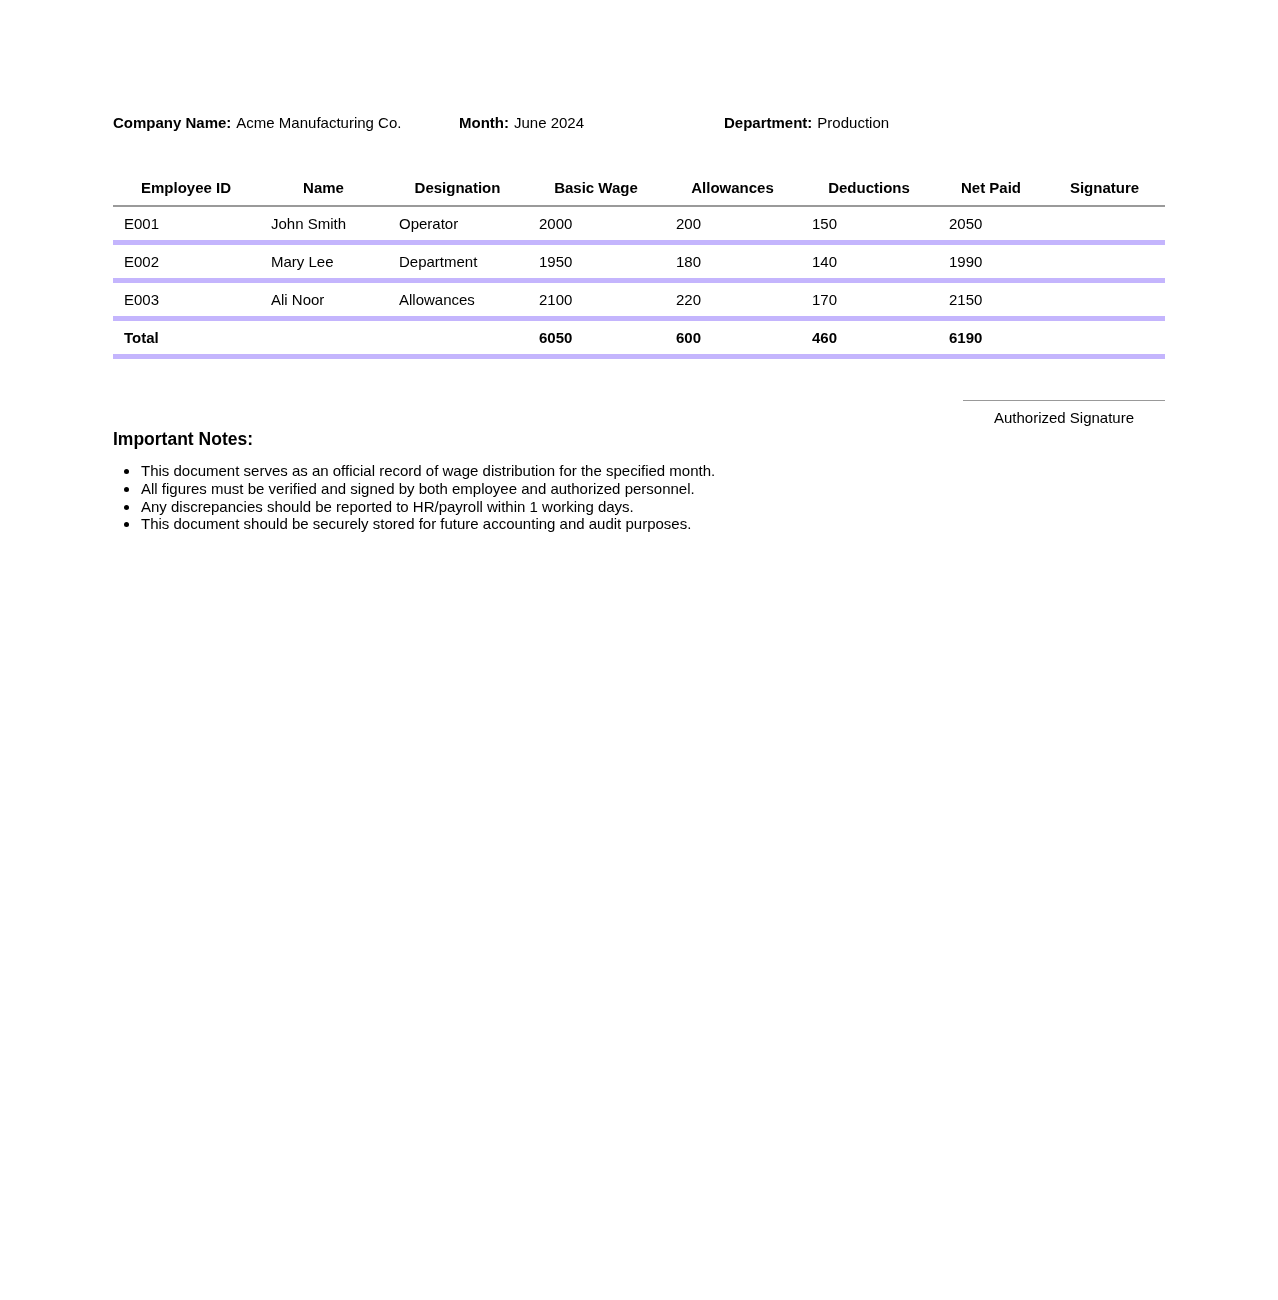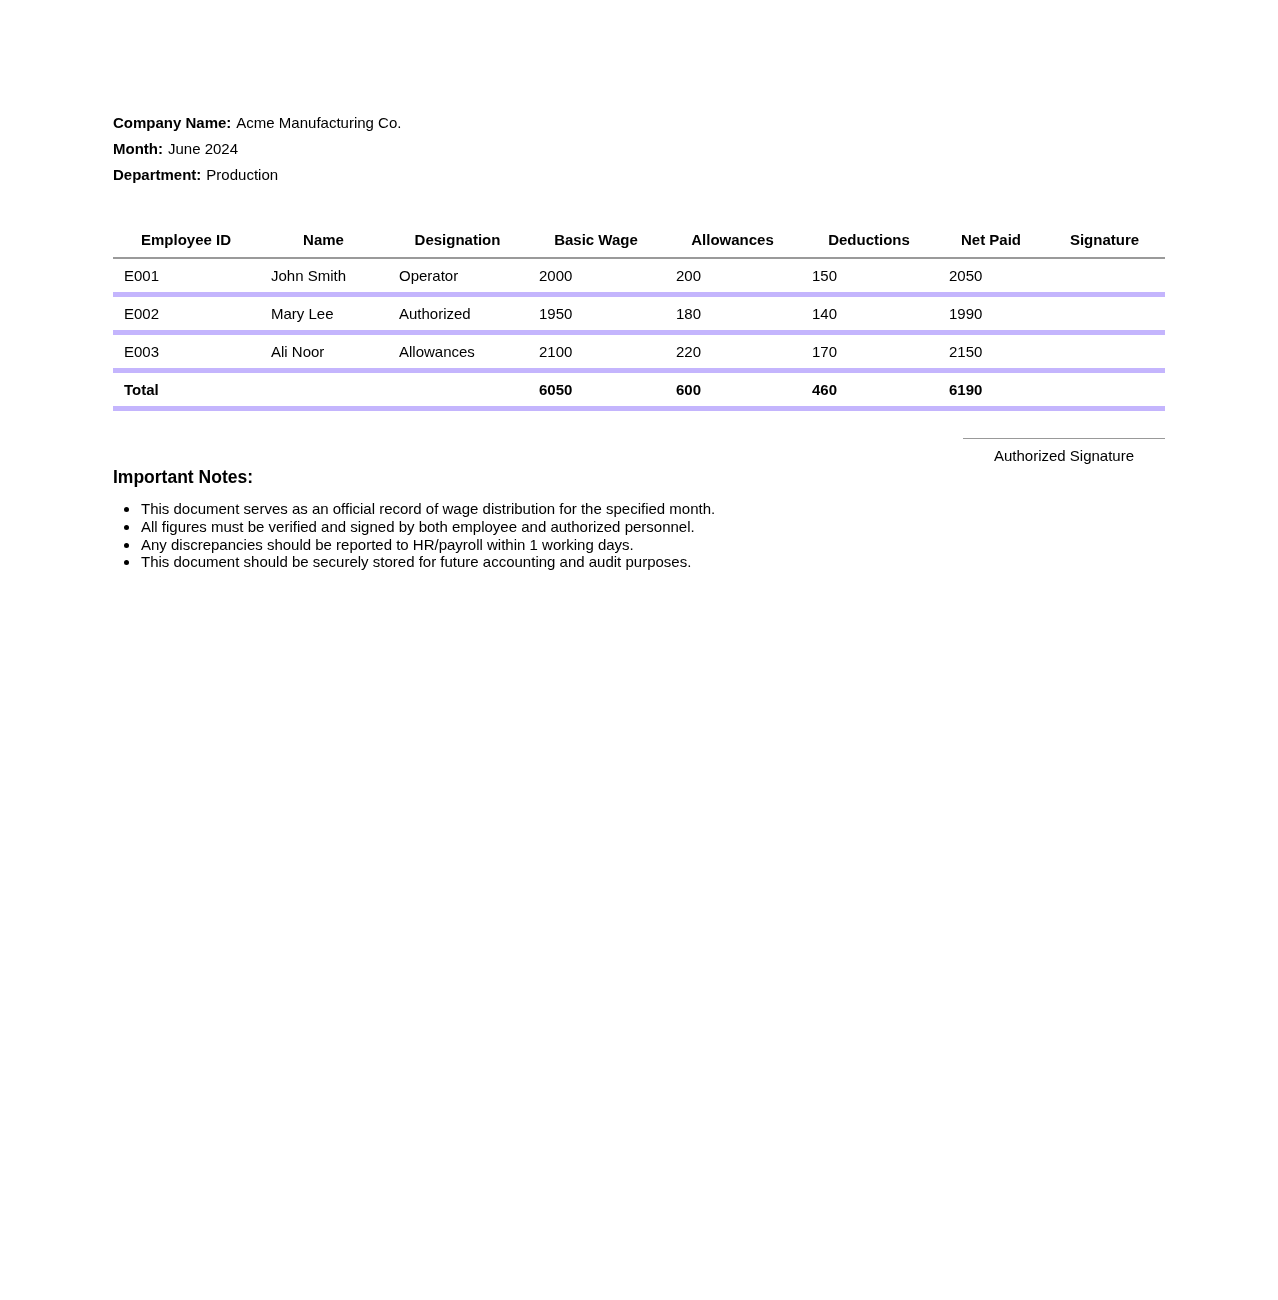--- a/index.html
+++ b/index.html
@@ -22,24 +22,24 @@
     font-size: 29px;
     line-height: 34px;
     font-weight: bold;
     letter-spacing: 0.2px;
   }
   .meta {
     margin-top: 22px;
     font-size: 15px;
     line-height: 26px;
   }
-  .meta-row { display: flex; flex-direction: column; }
+  .meta-row { display: flex; }
   .meta-seg-1 { width: 346px; }
   .meta-seg-2 { width: 241px; }
-  .meta-seg-3 { flex: 1; }
+  .meta-seg-3 { flex: 1; margin-left: 24px; }
   .meta b { font-weight: bold; }
   .meta .val { margin-left: 5px; }
 
   table.pay-table {
     margin-top: 37px;
     width: 1052px;
     table-layout: fixed;
     border-collapse: collapse;
     font-size: 15px;
   }
@@ -62,21 +62,21 @@
     text-align: left;
     padding: 8px 12px 8px 11px;
     border-bottom: 5px solid #c4b5fd;
     white-space: nowrap;
   }
   .pay-table tr.total-row td { font-weight: bold; }
 
   .signature-block {
     width: 202px;
     margin-left: auto;
-    margin-top: 27px;
+    margin-top: 41px;
     border-top: 1px solid #999999;
     padding-top: 8px;
     text-align: center;
     font-size: 15px;
     line-height: 18px;
   }
 
   h2.notes-heading {
     margin-top: 2px;
     font-size: 17.5px;
@@ -134,21 +134,21 @@
         <td>Operator</td>
         <td>2000</td>
         <td>200</td>
         <td>150</td>
         <td>2050</td>
         <td></td>
       </tr>
       <tr>
         <td>E002</td>
         <td>Mary Lee</td>
-        <td>Authorized</td>
+        <td>Department</td>
         <td>1950</td>
         <td>180</td>
         <td>140</td>
         <td>1990</td>
         <td></td>
       </tr>
       <tr>
         <td>E003</td>
         <td>Ali Noor</td>
         <td>Allowances</td>

